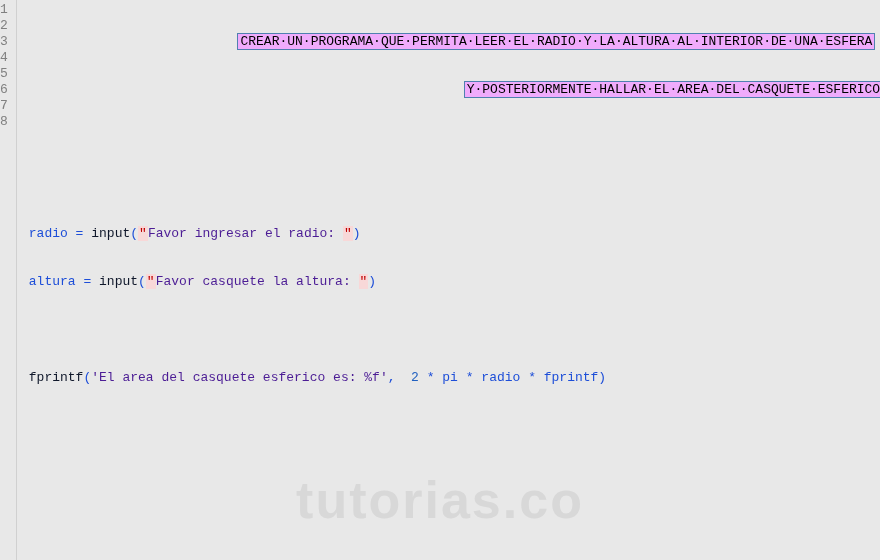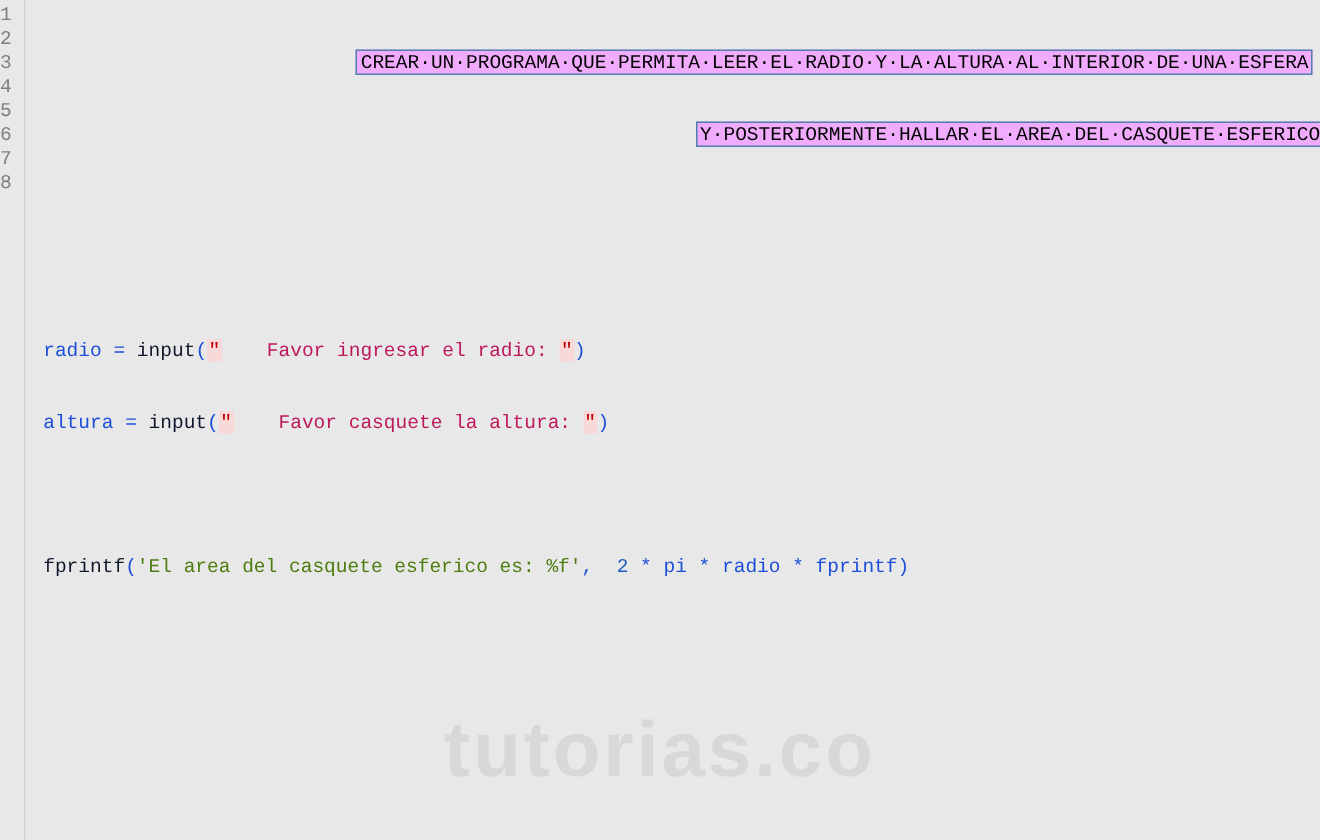--- a/index.html
+++ b/index.html
@@ -45,22 +45,22 @@
       height: 16px;
     }
     .selected {
       background: #f0abfc;
       border: 1px solid #5080b0;
       padding: 0 2px;
       margin-left: -2px;
     }
     .keyword { font-weight: normal; color: #0f172a; }
     .string-dq-outer { color: #c00000; background: #f8d8d8; padding: 0 1px; }
-    .string-dq { color: #be185d; margin-left: 30px; }
-    .string-sq { color: #4d7c0f; }
+    .string-dq { color: #4c1d95; }
+    .string-sq { color: #4c1d95; }
     .number { color: #2060c0; }
     .plain { color: #1d4ed8; }
     .watermark {
       position: absolute;
       bottom: 30px;
       left: 0;
       right: 0;
       text-align: center;
       font-family: Arial, sans-serif;
       font-size: 52px;

